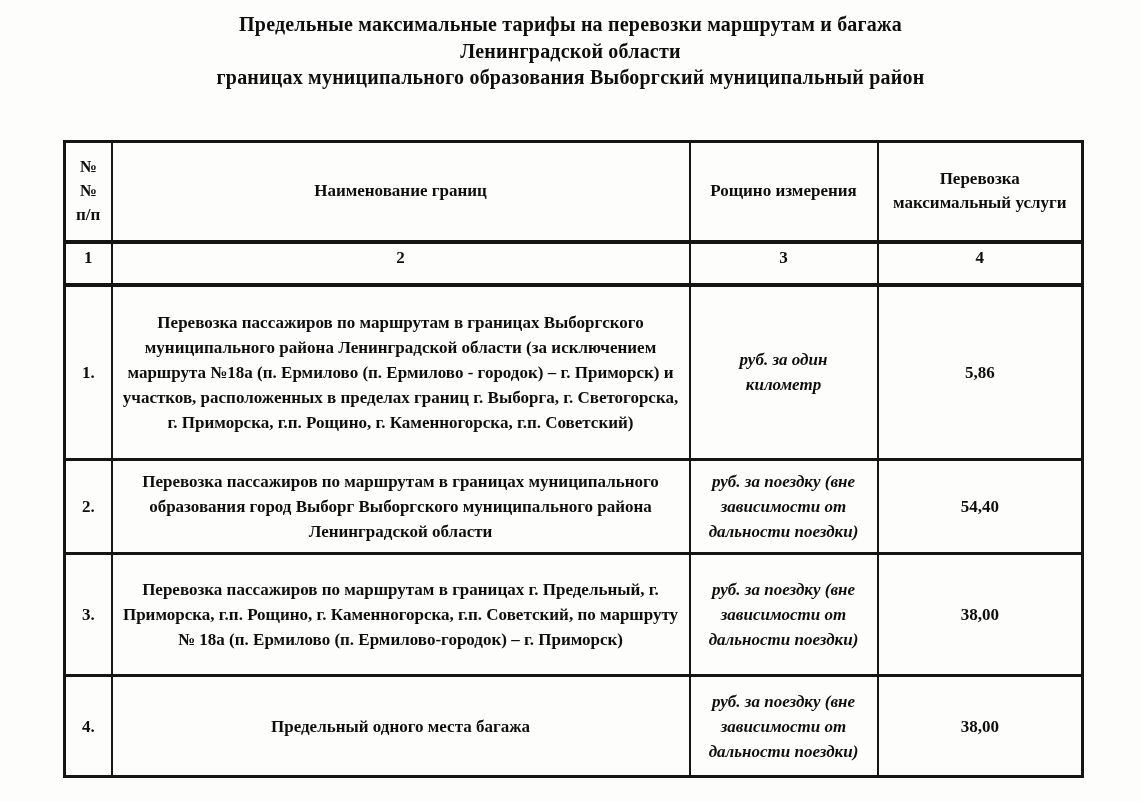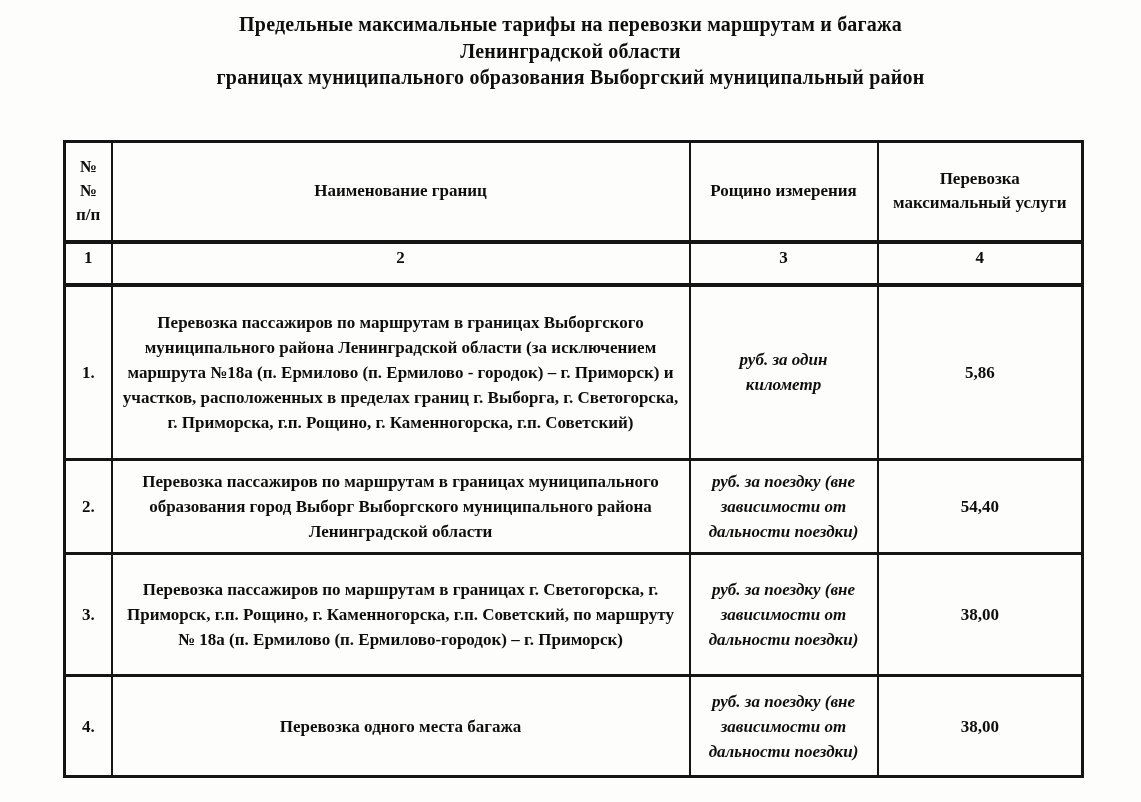--- a/index.html
+++ b/index.html
@@ -102,27 +102,27 @@
 
     <tr class="data-row row-2">
       <td class="cell-num">2.</td>
       <td class="cell-service">Перевозка пассажиров по маршрутам в границах муниципального образования город Выборг Выборгского муниципального района Ленинградской области</td>
       <td class="cell-unit">руб. за поездку (вне зависимости от дальности поездки)</td>
       <td class="cell-tariff">54,40</td>
     </tr>
 
     <tr class="data-row row-3">
       <td class="cell-num">3.</td>
-      <td class="cell-service">Перевозка пассажиров по маршрутам в границах г. Светогорска, г. Приморск, г.п. Рощино, г. Каменногорска, г.п. Советский, по маршруту № 18а (п. Ермилово (п. Ермилово-городок) – г. Приморск)</td>
+      <td class="cell-service">Перевозка пассажиров по маршрутам в границах г. Предельный, г. Приморска, г.п. Рощино, г. Каменногорска, г.п. Советский, по маршруту № 18а (п. Ермилово (п. Ермилово-городок) – г. Приморск)</td>
       <td class="cell-unit">руб. за поездку (вне зависимости от дальности поездки)</td>
       <td class="cell-tariff">38,00</td>
     </tr>
 
     <tr class="data-row row-4">
       <td class="cell-num">4.</td>
-      <td class="cell-service">Перевозка одного места багажа</td>
+      <td class="cell-service">Предельный одного места багажа</td>
       <td class="cell-unit">руб. за поездку (вне зависимости от дальности поездки)</td>
       <td class="cell-tariff">38,00</td>
     </tr>
   </tbody>
     </table>
 
 </div>
 
 </body></html>

